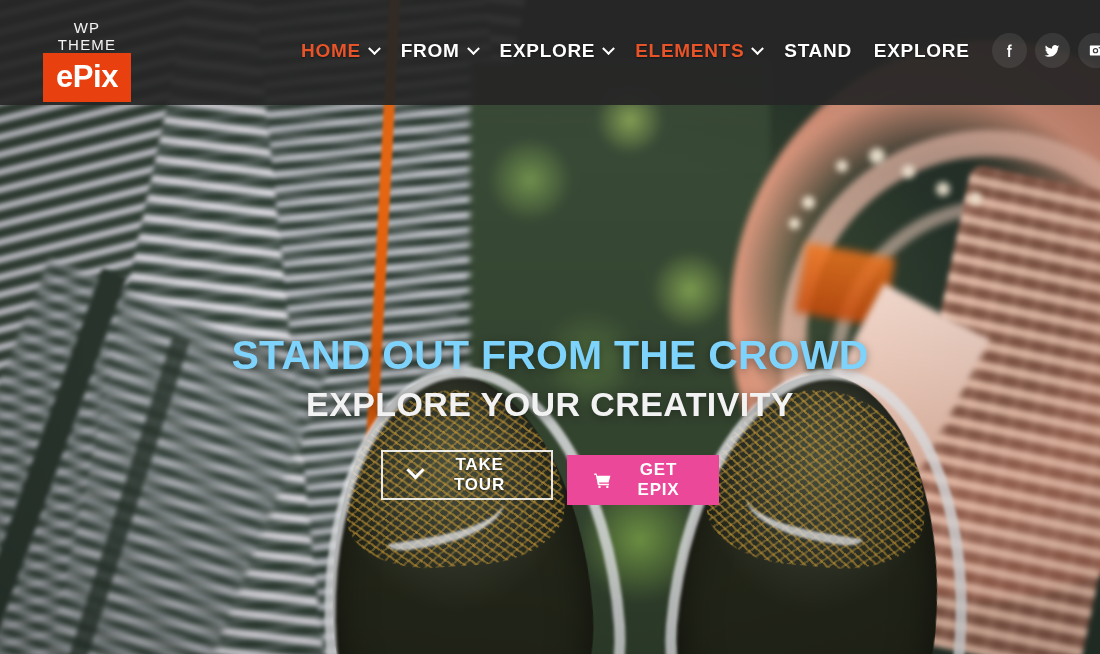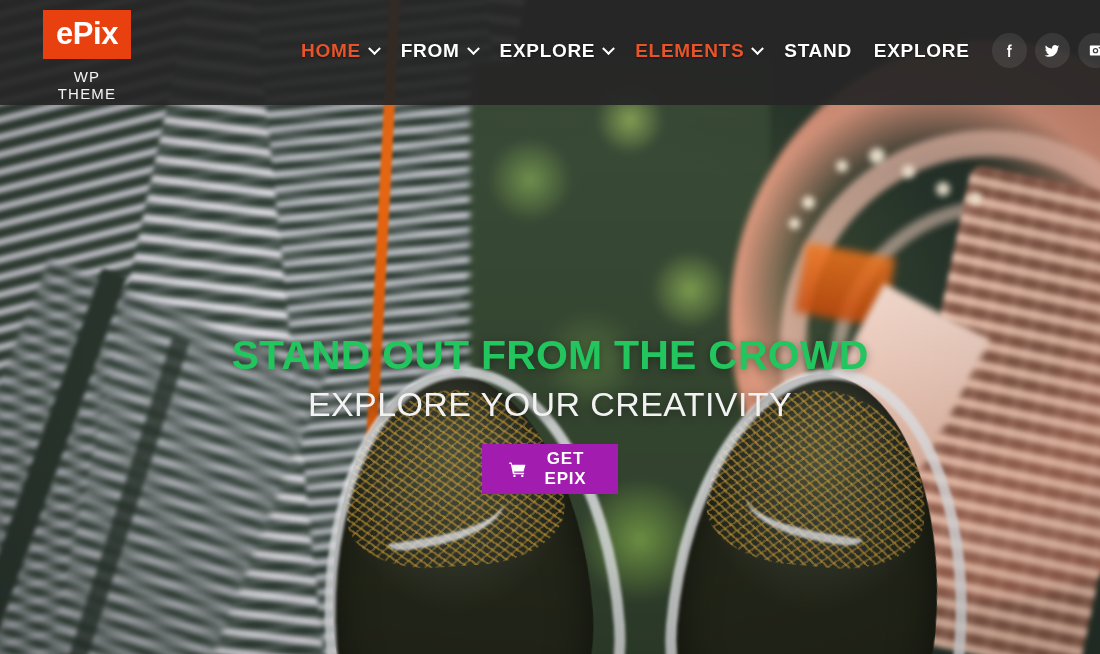--- a/index.html
+++ b/index.html
@@ -242,46 +242,46 @@
   }
   .soc svg { fill:#fff; }
 
   
   #hero-copy {
     position:absolute; left:0; top:0; width:1100px; z-index:30;
     text-align:center;
   }
   #hero-title {
     margin-top:335px;
-    color:#22c55e; font-size:41px; font-weight:700; letter-spacing:.2px;
+    color:#7dd3fc; font-size:41px; font-weight:700; letter-spacing:.2px;
     text-shadow:0 2px 8px rgba(0,0,0,.35);
     line-height:1;
   }
   #hero-sub {
     margin-top:11px;
-    color:#f2f2f2; font-size:34px; font-weight:400; letter-spacing:.4px;
+    color:#f2f2f2; font-size:34px; font-weight:700; letter-spacing:.4px;
     text-shadow:0 2px 8px rgba(0,0,0,.35);
     line-height:1;
   }
   #hero-buttons {
     margin-top:23px;
     display:flex; justify-content:center; align-items:center; gap:14px;
   }
   .btn {
     height:50px; display:flex; align-items:center; justify-content:center;
     font-size:17px; font-weight:700; letter-spacing:.8px; color:#fff;
     cursor:pointer; padding:0 26px;
   }
   #btn-tour {
     border:2px solid rgba(255,255,255,.88);
     background:transparent;
     width:172px;
     text-shadow:0 1px 3px rgba(0,0,0,.5);
   }
-  #btn-epix { background:#a21caf; width:136px; }
+  #btn-epix { background:#ec4899; width:152px;margin-top:11px; }
   .btn-ico { display:flex; align-items:center; margin-right:12px; }
   .chev-dn {
     width:13px; height:13px;
     border-right:3px solid #fff; border-bottom:3px solid #fff;
     transform:rotate(45deg) translate(-3px,-3px);
   }
 </style>
 </head>
 <body>
 
@@ -317,24 +317,24 @@
   <div class="shoe shoeR"></div>
   <div class="swoosh swooshL"></div>
   <div class="swoosh swooshR"></div>
 
   <div class="photo-fx"></div>
 </div>
 
 <div id="header">
 
   <div id="logo-block">
+    <div id="logo-sub">WP THEME</div>
     <div id="logo-box">
       <span id="logo-text">ePix</span>
     </div>
-    <div id="logo-sub">WP THEME</div>
   </div>
 
   <nav id="nav">
 
     <div class="nav-item active">
       <span>HOME</span>
       <i class="caret"></i>
     </div>
 
     <div class="nav-item">
@@ -396,20 +396,26 @@
   </div>
 </div>
 
 <div id="hero-copy">
 
   <h1 id="hero-title">STAND OUT FROM THE CROWD</h1>
   <h2 id="hero-sub">EXPLORE YOUR CREATIVITY</h2>
 
   <div id="hero-buttons">
 
+    <div class="btn" id="btn-tour">
+      <span class="btn-ico">
+        <i class="chev-dn"></i>
+      </span>
+      <span>TAKE TOUR</span>
+    </div>
 
     <div class="btn" id="btn-epix">
       <span class="btn-ico">
         <svg width="19" height="19" viewBox="0 0 24 24" fill="#fff">
           <path d="M1.6 3h2.8l.8 3.1H22l-2.3 8.3H7.6l.4 1.6h12.3v2H6.2L3.6 4.9H1.6zM8.2 18.6a1.5 1.5 0 110 3 1.5 1.5 0 010-3zm9.9 0a1.5 1.5 0 110 3 1.5 1.5 0 010-3z"></path>
         </svg>
       </span>
       <span>GET EPIX</span>
     </div>
 

